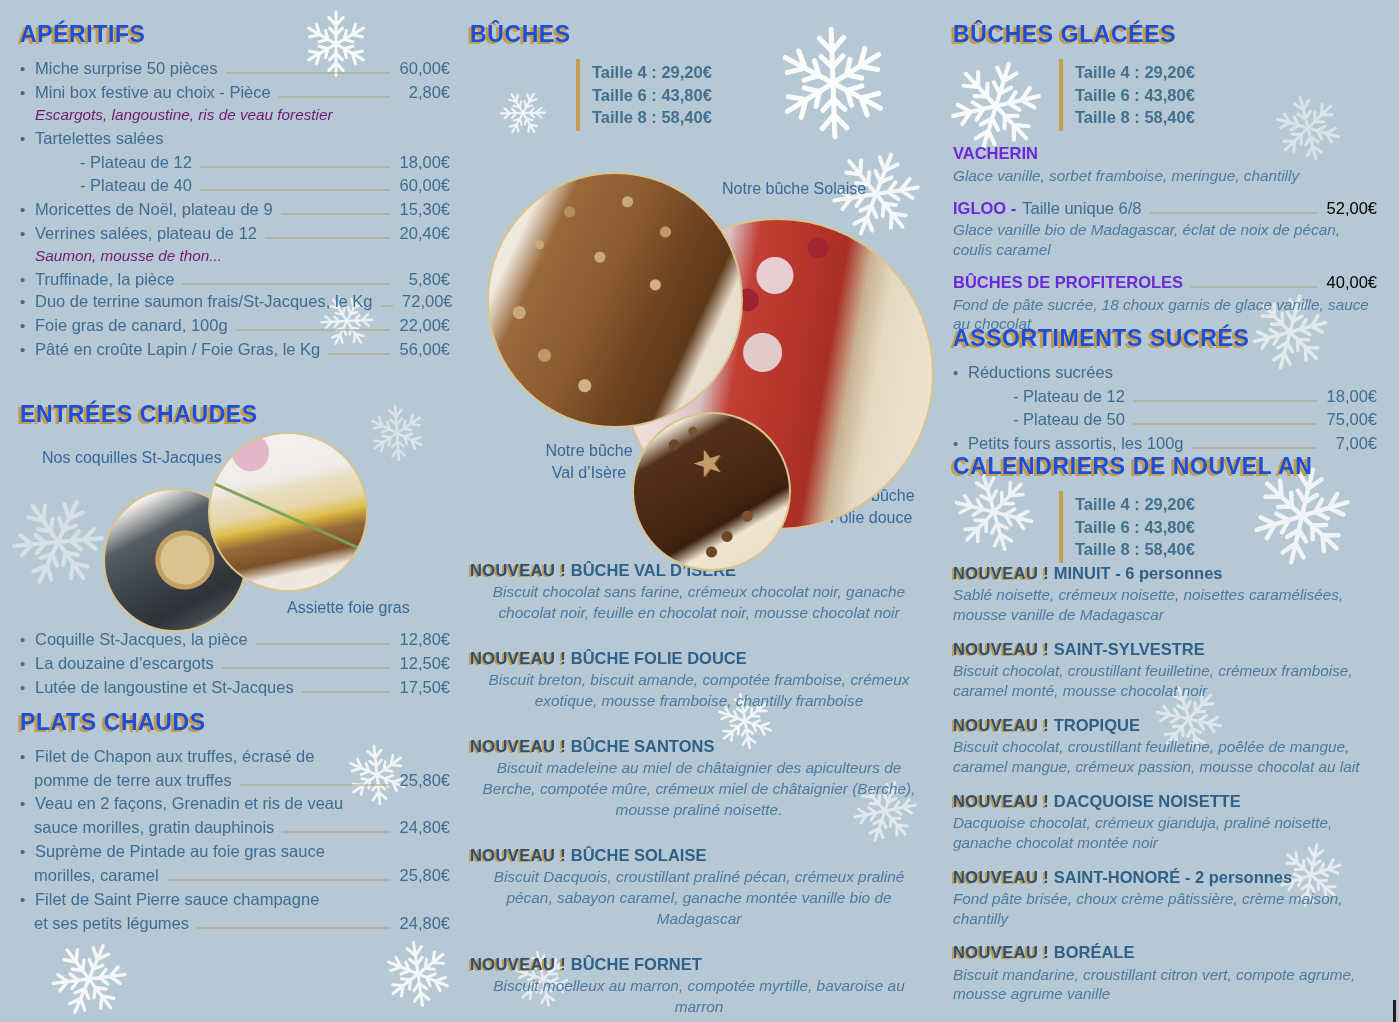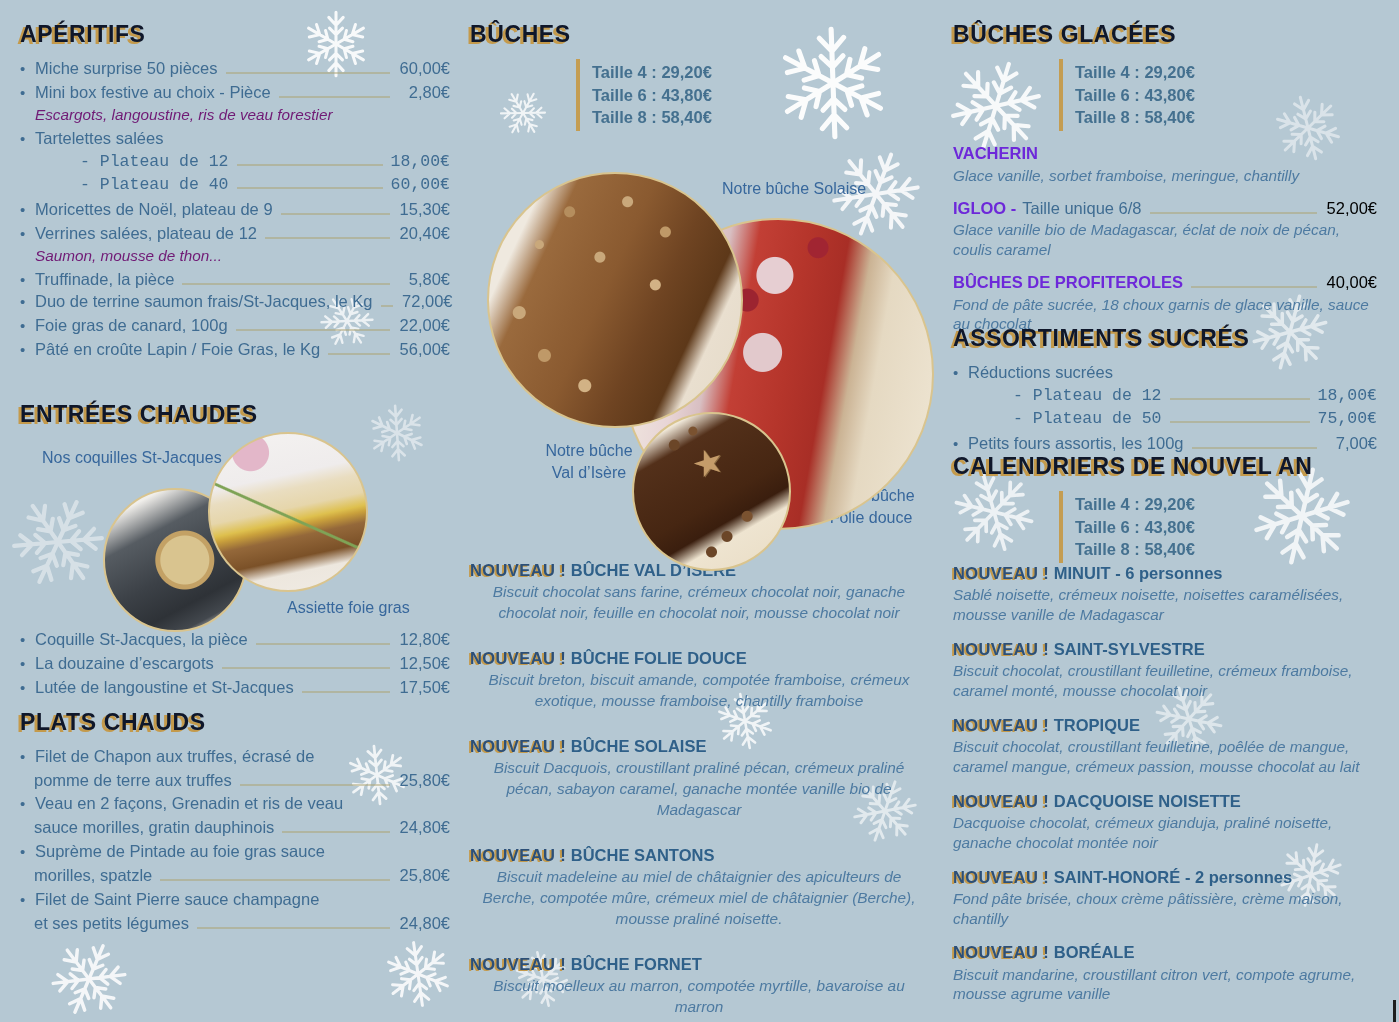--- a/index.html
+++ b/index.html
@@ -3,30 +3,30 @@
 <meta charset="utf-8">
 <style>
   html,body{margin:0;padding:0;background:#8fa5b2;}
   .page{position:relative;width:1399px;height:1022px;overflow:hidden;background:#b5c8d3;
         font-family:"Liberation Sans",sans-serif;-webkit-font-smoothing:antialiased;}
   
   .sf{position:absolute;color:#ffffff;pointer-events:none;}
   
   .grp{position:absolute;}
   
-  .sec-h{font-size:23px;font-weight:bold;color:#0f172a;letter-spacing:.6px;line-height:1.25;
+  .sec-h{font-size:23px;font-weight:bold;color:#1d4ed8;letter-spacing:.6px;line-height:1.25;
          text-shadow:-3px 2px 0 #c49a4b;margin:0 0 9px 0;}
   
   .row{display:flex;align-items:baseline;color:#3f6c92;font-size:16.5px;line-height:1.26;margin:3px 0;}
   .bullet{flex:none;width:15px;font-size:15px;}
   .lbl{flex:none;}
   .l2{padding-left:14px;}
   .leader{flex:1;border-bottom:2px solid rgba(172,162,112,.5);margin:0 8px 4px 8px;min-width:12px;}
   .price{flex:none;white-space:nowrap;min-width:52px;text-align:right;}
-  .row.sub{padding-left:60px;font-family:Liberation Mono, monospace;}
+  .row.sub{padding-left:60px;}
   .note{font-style:italic;color:#701a75;font-size:15.3px;line-height:1.25;margin:-1px 0 4px 15px;}
   
   .sizes{border-left:4px solid #c49d52;padding:2px 0 2px 12px;margin:10px 0 0 106px;
          color:#44708f;font-weight:bold;font-size:16.5px;line-height:1.38;}
   
   .pt-block{margin-top:12px;}
   .pt-row{display:flex;align-items:baseline;font-size:16.5px;line-height:1.25;}
   .pt-title{font-weight:bold;color:#6d28d9;flex:none;}
   .pt-suffix{color:#3f6c92;flex:none;padding-left:6px;}
   .desc{font-style:italic;color:#4d7aa1;font-size:15.3px;line-height:1.3;margin-top:2px;}
@@ -239,21 +239,21 @@
       <div class="row">
         <span class="lbl l2">sauce morilles, gratin dauphinois</span>
         <span class="leader"></span>
         <span class="price">24,80€</span>
       </div>
       <div class="row">
         <span class="bullet">•</span>
         <span class="lbl">Suprème de Pintade au foie gras sauce</span>
       </div>
       <div class="row">
-        <span class="lbl l2">morilles, spatzle</span>
+        <span class="lbl l2">morilles, caramel</span>
         <span class="leader"></span>
         <span class="price">25,80€</span>
       </div>
       <div class="row">
         <span class="bullet">•</span>
         <span class="lbl">Filet de Saint Pierre sauce champagne</span>
       </div>
       <div class="row">
         <span class="lbl l2">et ses petits légumes</span>
         <span class="leader"></span>
@@ -272,26 +272,26 @@
   <div class="grp" id="m-entries" style="left:470px;top:560px;width:458px">
       <div class="n-block">
         <div class="n-head"><span class="n-tag">NOUVEAU !</span> <span class="n-title">BÛCHE VAL D’ISÈRE</span></div>
         <div class="desc">Biscuit chocolat sans farine, crémeux chocolat noir, ganache chocolat noir, feuille en chocolat noir, mousse chocolat noir</div>
       </div>
       <div class="n-block">
         <div class="n-head"><span class="n-tag">NOUVEAU !</span> <span class="n-title">BÛCHE FOLIE DOUCE</span></div>
         <div class="desc">Biscuit breton, biscuit amande, compotée framboise, crémeux exotique, mousse framboise, chantilly framboise</div>
       </div>
       <div class="n-block">
+        <div class="n-head"><span class="n-tag">NOUVEAU !</span> <span class="n-title">BÛCHE SANTONS</span></div>
+        <div class="desc">Biscuit madeleine au miel de châtaignier des apiculteurs de Berche, compotée mûre, crémeux miel de châtaignier (Berche), mousse praliné noisette.</div>
+      </div>
+      <div class="n-block">
         <div class="n-head"><span class="n-tag">NOUVEAU !</span> <span class="n-title">BÛCHE SOLAISE</span></div>
         <div class="desc">Biscuit Dacquois, croustillant praliné pécan, crémeux praliné pécan, sabayon caramel, ganache montée vanille bio de Madagascar</div>
-      </div>
-      <div class="n-block">
-        <div class="n-head"><span class="n-tag">NOUVEAU !</span> <span class="n-title">BÛCHE SANTONS</span></div>
-        <div class="desc">Biscuit madeleine au miel de châtaignier des apiculteurs de Berche, compotée mûre, crémeux miel de châtaignier (Berche), mousse praliné noisette.</div>
       </div>
       <div class="n-block">
         <div class="n-head"><span class="n-tag">NOUVEAU !</span> <span class="n-title">BÛCHE FORNET</span></div>
         <div class="desc">Biscuit moelleux au marron, compotée myrtille, bavaroise au marron</div>
       </div>
     </div>
 
   <div class="grp" style="left:953px;top:20px;width:424px">
       <div class="sec-h">BÛCHES GLACÉES</div>
       <div class="sizes">

